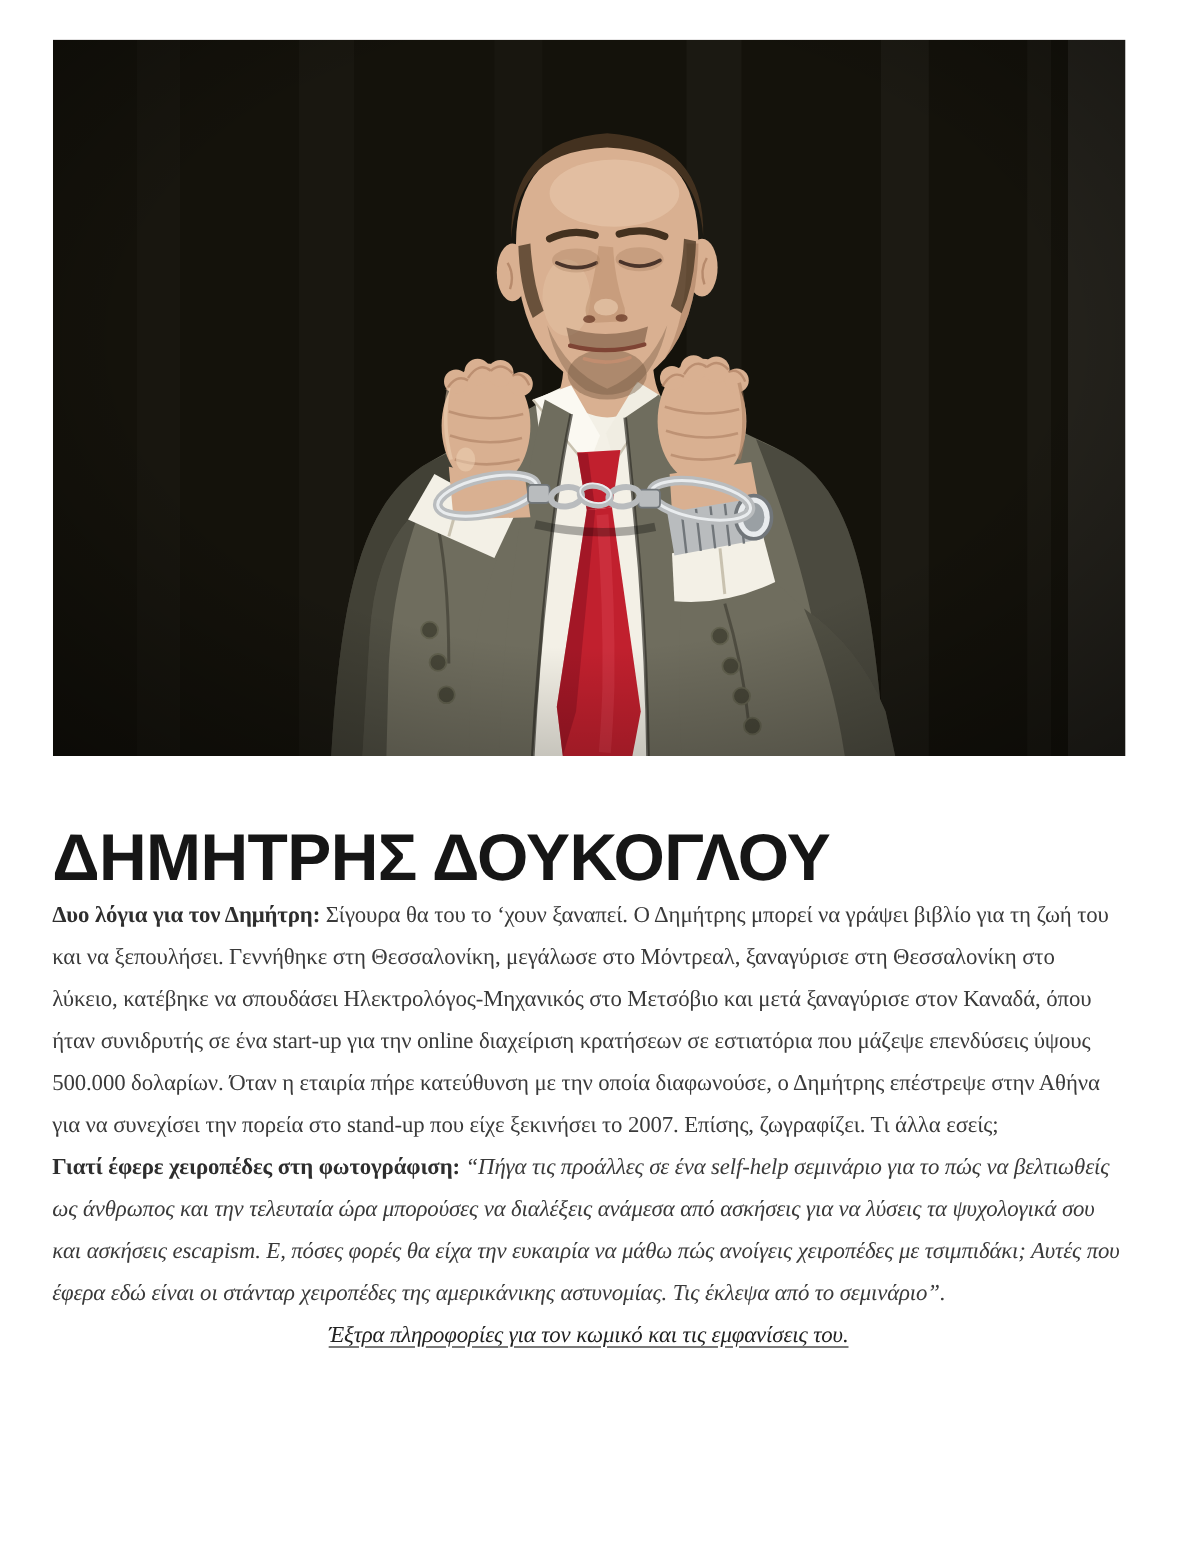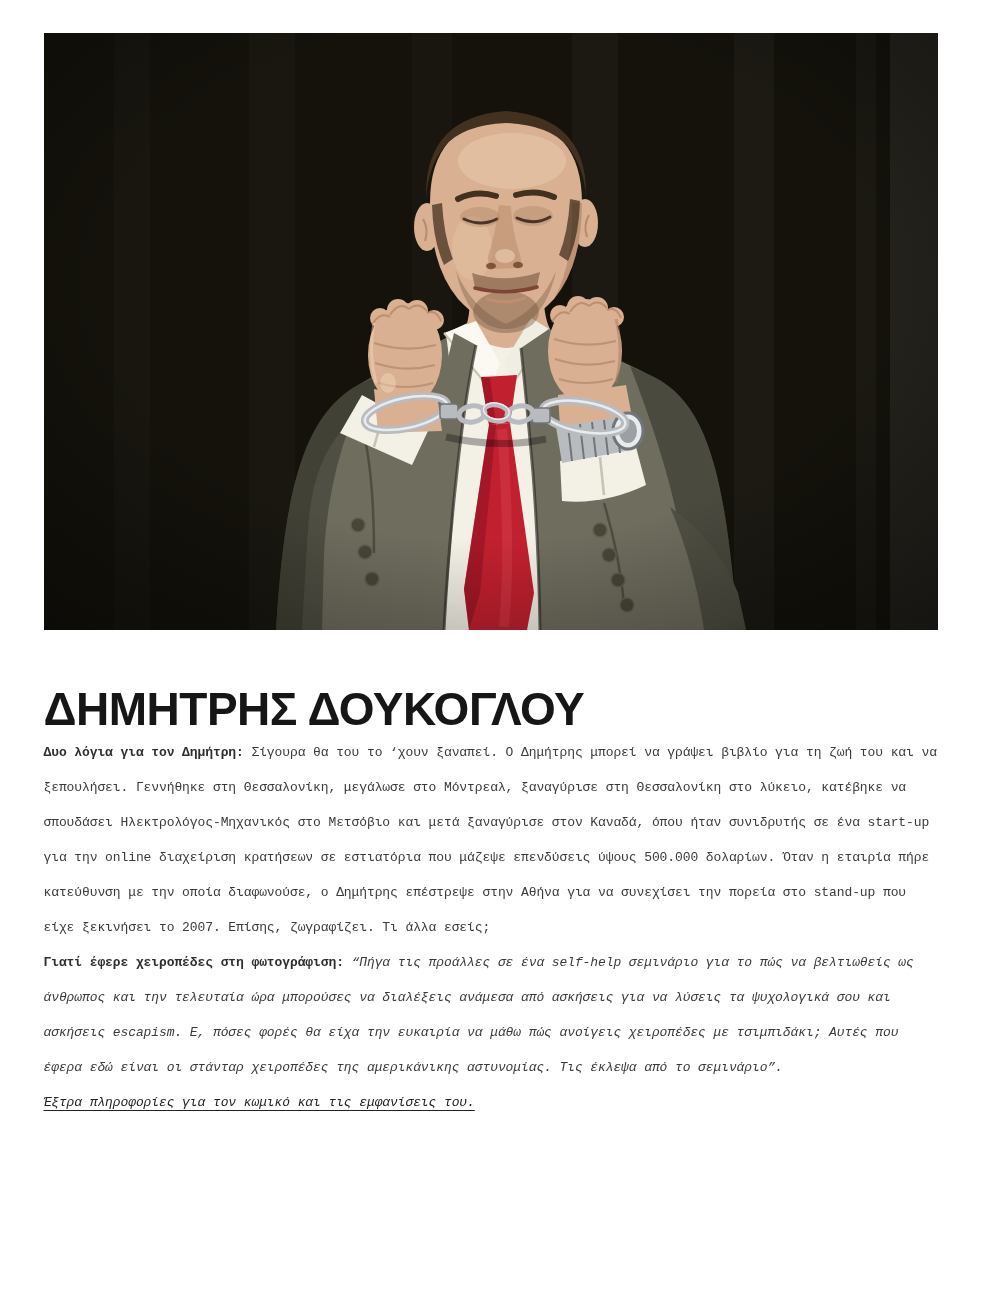--- a/index.html
+++ b/index.html
@@ -3,40 +3,39 @@
 <meta charset="utf-8">
 <style>
   html,body{margin:0;padding:0;background:#ffffff;}
   body{width:981px;min-height:1300px;font-family:"Liberation Serif",serif;}
   .page{width:894px;margin:0 auto;padding-top:33px;}
   figure.photo{margin:0;width:894px;height:597px;overflow:hidden;}
   figure.photo svg{display:block;width:100%;height:100%;}
   h1.title{
     font-family:"Liberation Sans",sans-serif;
     font-weight:bold;
-    font-size:46px;
+    font-size:55px;
     letter-spacing:-0.5px;
     color:#161616;
     margin:54px 0 0 0;
     line-height:1.1;
   }
   p.body{
-    font-size:13px;
+    font-size:19px;
     line-height:35px;
     color:#3a3a3a;
     margin:0;
     letter-spacing:-0.1px;
-    font-family:Liberation Mono, monospace;
   }
   p.body strong{color:#2e2e2e;}
   .p-bio{margin-top:38px;}
   .p-quote{margin-top:9px;}
   .quote-text{font-style:italic;}
   .p-where{margin-top:15px;}
-  .p-link{margin-top:26px;font-size:19px;line-height:35px;margin-bottom:0;}
+  .p-link{margin-top:26px;font-size:19px;line-height:35px;margin-bottom:0;text-align:center;}
   .p-link a{
     color:#222222;
     font-style:italic;
     text-decoration:underline;
     text-underline-offset:4px;
   }
 </style>
 </head>
 <body>
 

